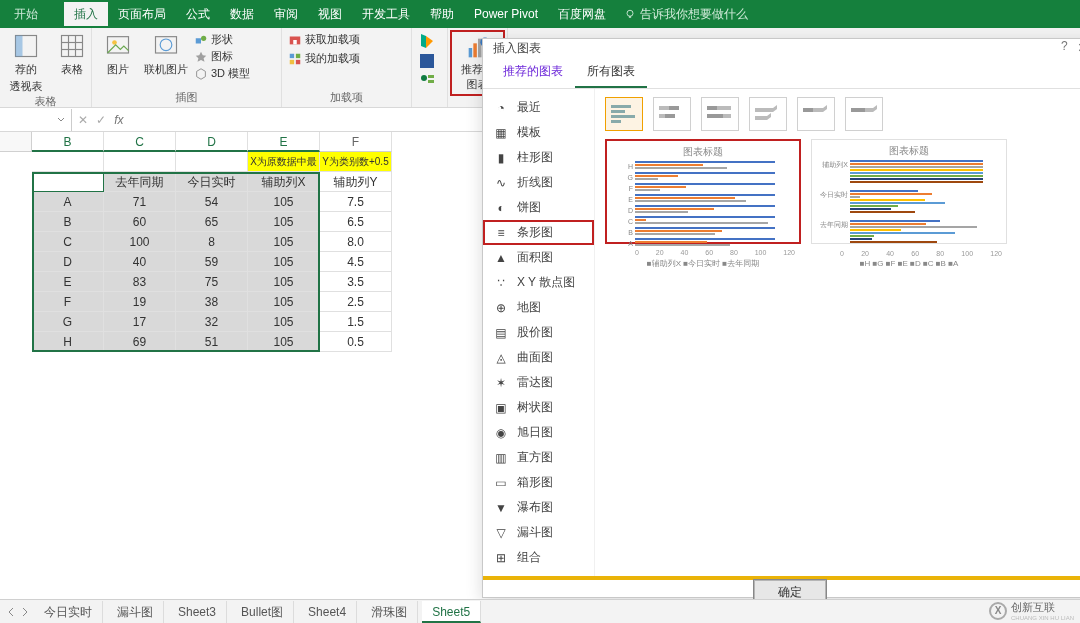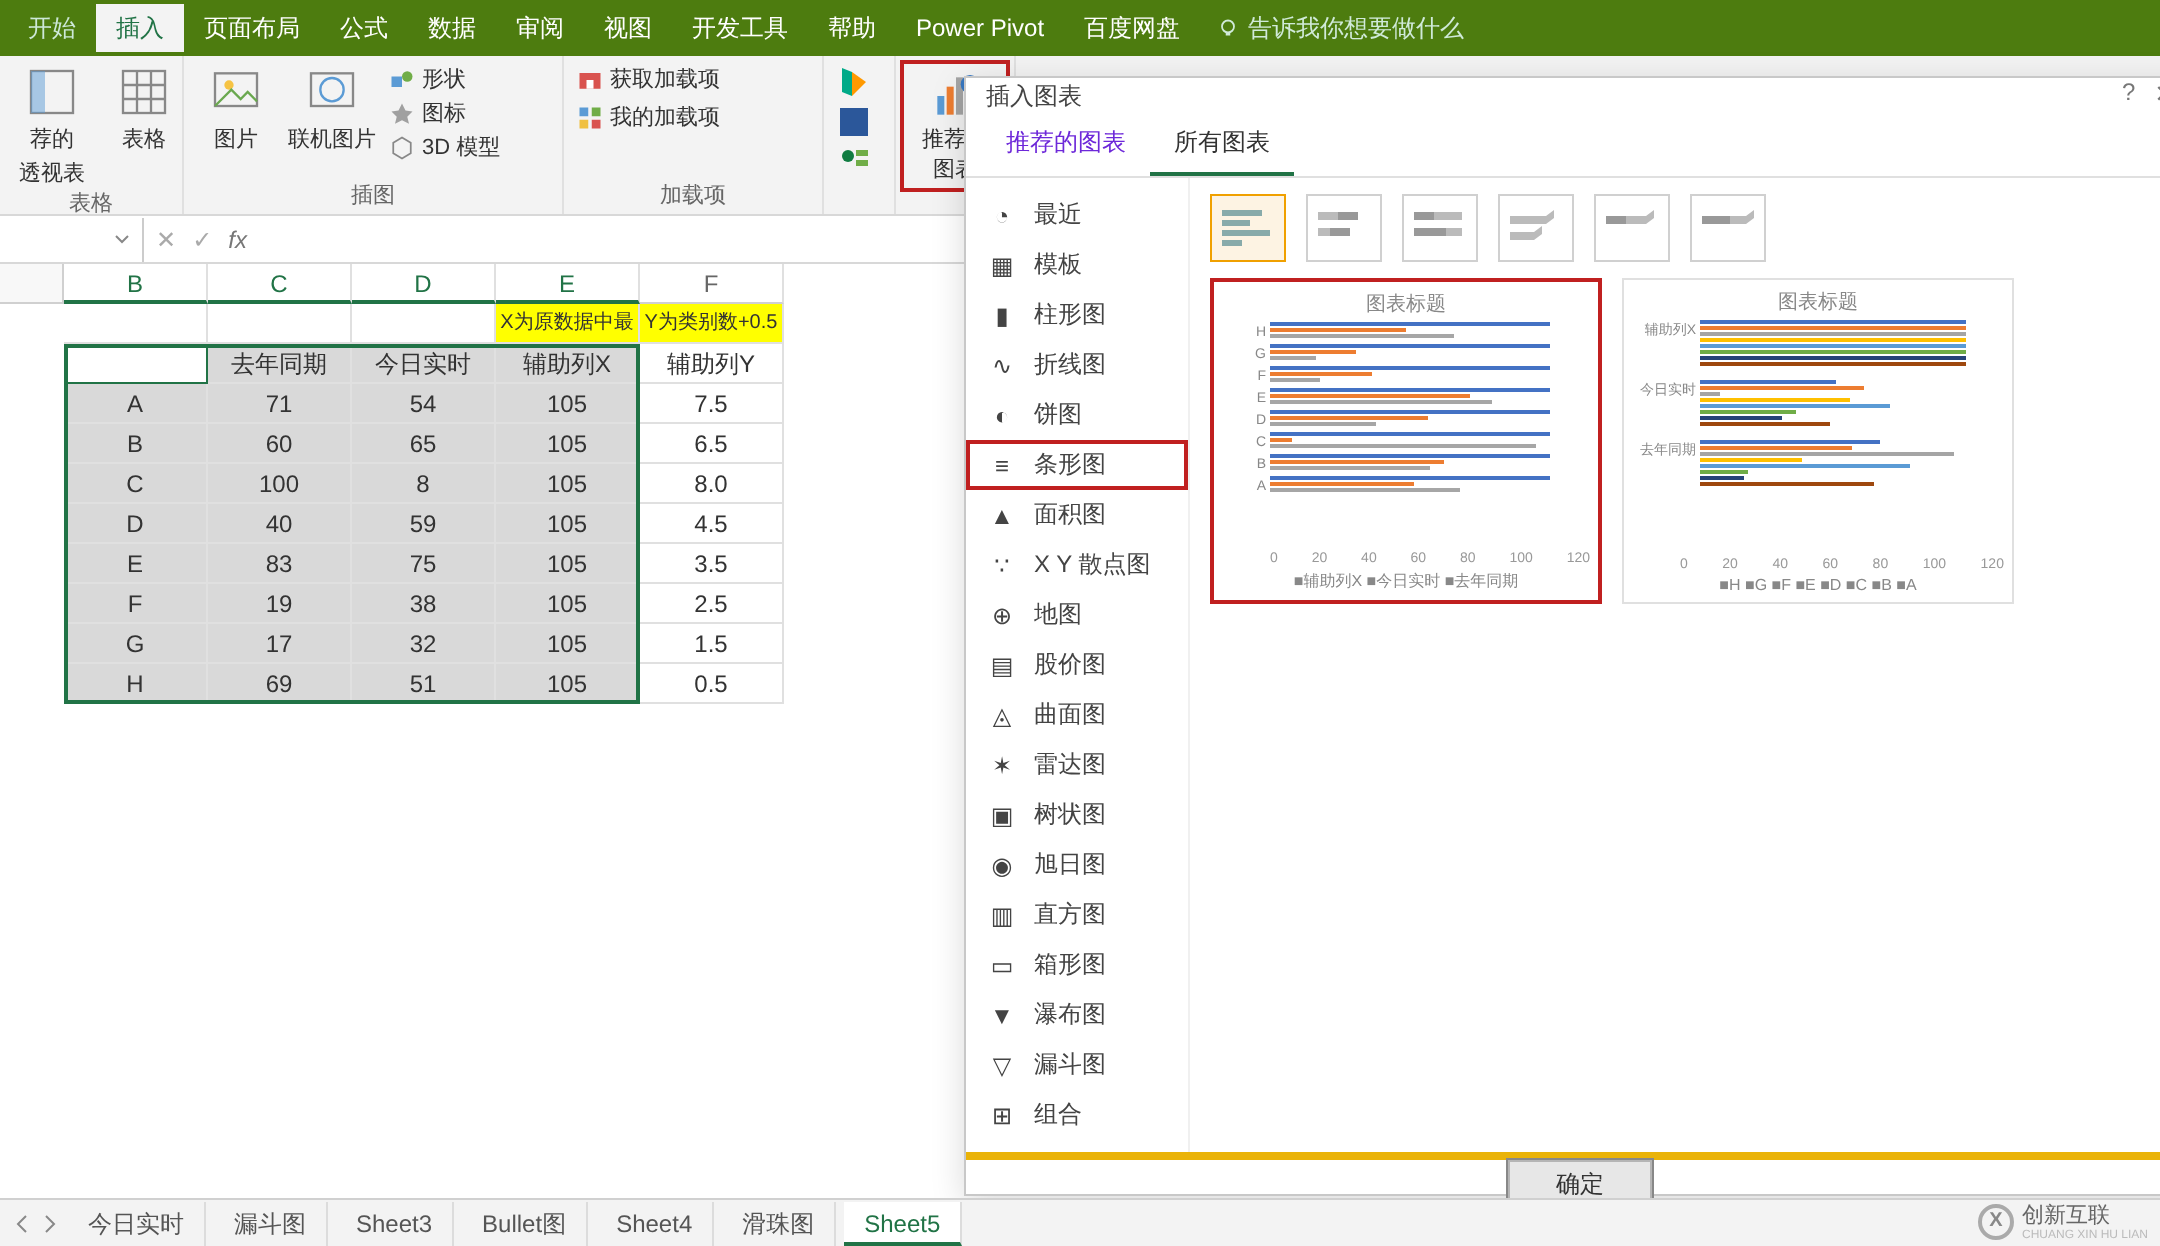--- a/index.html
+++ b/index.html
@@ -1,21 +1,21 @@
 <!DOCTYPE html>
 <html><head>
 <meta charset="utf-8">
 <style>
   * { box-sizing: border-box; margin: 0; padding: 0; font-family: "Microsoft YaHei", "Segoe UI", Arial, sans-serif; }
   body { width: 1080px; height: 623px; background: #fff; font-size: 12px; color: #333; overflow: hidden; position: relative; }
 
   
-  .ribbon-tabs { height: 28px; background: #4d7c0f; display: flex; align-items: center; padding: 0 4px; color: #fff; }
+  .ribbon-tabs { height: 28px; background: #15803d; display: flex; align-items: center; padding: 0 4px; color: #fff; }
   .rtab { padding: 0 10px; height: 24px; line-height: 24px; font-size: 12px; cursor: pointer; }
-  .rtab.active { background: #f3f3f3; color: #217346; }
+  .rtab.active { background: #f3f3f3; color: #217346; margin-left: 16px; }
   .rtab.dim { color: #cde8d8; }
   .tellme { margin-left: 8px; display: flex; align-items: center; gap: 4px; color: #d0ead9; }
   .bulb { width: 12px; height: 12px; }
 
   
   .ribbon-body { height: 80px; background: #f3f3f3; border-bottom: 1px solid #d8d8d8; display: flex; align-items: stretch; }
   .rgroup { border-right: 1px solid #e0e0e0; display: flex; flex-direction: column; justify-content: space-between; padding: 4px 6px 2px; }
   .rgroup .grow { display: flex; align-items: flex-start; gap: 6px; }
   .glabel { text-align: center; font-size: 11px; color: #666; }
   .big-btn { display: flex; flex-direction: column; align-items: center; gap: 2px; font-size: 11px; min-width: 40px; }
@@ -56,21 +56,21 @@
   .cat-item { display: flex; align-items: center; gap: 8px; padding: 4px 10px; font-size: 12px; color: #444; }
   .cat-item.sel { background: #fff; border: 2px solid #c02020; padding: 2px 8px; }
   .cic { width: 16px; height: 16px; display: inline-flex; align-items: center; justify-content: center; }
 
   .chart-main { flex: 1; padding: 8px 10px; }
   .subtype-row { display: flex; gap: 10px; margin-bottom: 8px; }
   .subtype { width: 38px; height: 34px; border: 1px solid #d0d0d0; background: #fff; display: flex; align-items: center; justify-content: center; }
   .subtype.sel { border: 1px solid #f0a000; background: #fdf3e3; }
   .subtype-title { font-size: 18px; color: #333; margin-bottom: 8px; }
   .previews { display: flex; gap: 10px; }
-  .preview { width: 196px; height: 163px; background: #fff; border: 1px solid #e0e0e0; padding: 4px; display: flex; flex-direction: column; }
+  .preview { width: 196px; height: 105px; background: #fff; border: 1px solid #e0e0e0; padding: 4px; display: flex; flex-direction: column; }
   .preview.sel { border: 2px solid #c02020; }
   .pv-title { text-align: center; font-size: 10px; color: #888; margin-bottom: 2px; }
   .pv-chart { flex: 1; position: relative; }
   .pv-legend { font-size: 8px; color: #888; text-align: center; margin-top: 2px; }
   .prow { display: flex; align-items: center; height: 11px; }
   .plabel { width: 24px; font-size: 7px; color: #888; text-align: right; padding-right: 2px; }
   .pbars { position: relative; flex: 1; height: 100%; }
   .pbar { position: absolute; height: 2px; left: 0; }
   .xlabels { display: flex; justify-content: space-between; margin-left: 24px; font-size: 7px; color: #999; }
 

